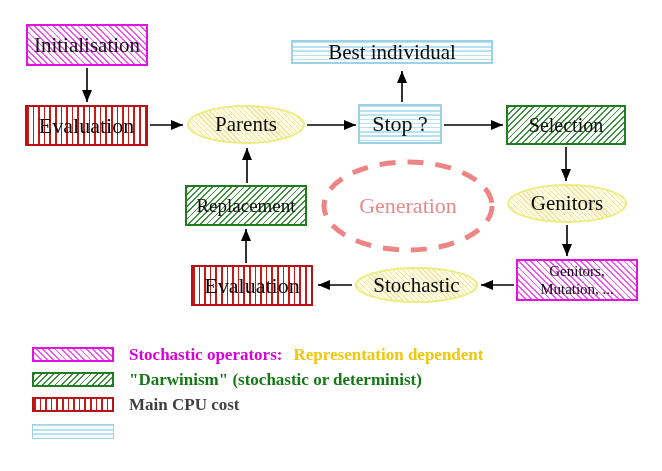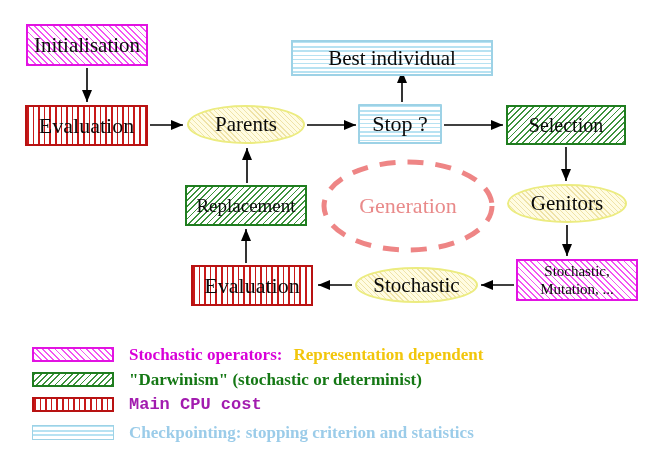--- a/index.html
+++ b/index.html
@@ -33,41 +33,41 @@
   .ellipse-yellow{
     border:2px solid #ecec80;border-radius:50%;
     background:repeating-linear-gradient(45deg,rgba(226,206,120,.55) 0 1px,rgba(255,252,222,0) 1px 3.6px),#fffce2;
   }
   .rounded{border-radius:1px;}
   
   #n-init       {left:26px;  top:24px;  width:122px; height:42px; font-size:21px;}
   #n-eval1      {left:25px;  top:105px; width:123px; height:41px; font-size:22px;}
   #n-parents    {left:187px; top:105px; width:118px; height:39px; font-size:21px;}
   #n-stop       {left:358px; top:104px; width:84px;  height:40px; font-size:22px;}
-  #n-best       {left:291px; top:40px;  width:202px; height:36px; font-size:21px;}
+  #n-best       {left:291px; top:40px;  width:202px; height:24px; font-size:21px;}
   #n-selection  {left:506px; top:105px; width:120px; height:40px; font-size:20px;}
   #n-genitors   {left:507px; top:184px; width:120px; height:39px; font-size:21px;}
   #n-crossover  {left:516px; top:259px; width:122px; height:42px; font-size:15px;
                  flex-direction:column;line-height:1.2;}
   #n-offspring  {left:355px; top:267px; width:123px; height:36px; font-size:21px;}
   #n-eval2      {left:191px; top:265px; width:122px; height:41px; font-size:22px;}
   #n-replace    {left:185px; top:185px; width:122px; height:41px; font-size:19px;}
   #generation-label{
     left:323px;top:162px;width:170px;height:88px;
     color:#e98a8a;font-size:22px;z-index:2;
   }
   
   .lrow{position:absolute;left:25px;display:flex;align-items:center;z-index:2;padding-left:7px;}
   .sw{width:82px;height:15px;box-sizing:border-box;flex:0 0 auto;}
   .sw.hatch-magenta,.sw.hatch-green,.sw.stripe-red{border-width:2px;}
   .sw.stripe-cyan{border-width:1.5px;}
   .ltext{margin-left:15px;font-size:17px;font-weight:bold;white-space:nowrap;line-height:1;}
   #lrow1{top:346px;} #lrow2{top:371px;} #lrow3{top:396px;} #lrow4{top:424px;}
   .c-magenta{color:#d800d8;} .c-gold{color:#f2c60c;margin-left:11px;}
-  .c-green{color:#157815;} .c-red{color:#a21caf;font-family:Liberation Mono, monospace;} .c-blue{color:#9bcce9;}
+  .c-green{color:#157815;} .c-red{color:#404040;} .c-blue{color:#9bcce9;}
 </style>
 </head>
 <body>
 
 <div id="canvas">
 
   <svg id="arrows" viewBox="0 0 662 471" xmlns="http://www.w3.org/2000/svg">
     <defs>
       <marker id="ah" markerWidth="13" markerHeight="10" refX="12" refY="5" orient="auto" markerUnits="userSpaceOnUse">
         <path d="M0,0 L12,5 L0,10 Z" fill="#000"></path>
@@ -90,21 +90,21 @@
   </svg>
 
   <div id="n-init" class="node hatch-magenta">Initialisation</div>
   <div id="n-eval1" class="node stripe-red">Evaluation</div>
   <div id="n-parents" class="node ellipse-yellow">Parents</div>
   <div id="n-best" class="node stripe-cyan">Best individual</div>
   <div id="n-stop" class="node stripe-cyan rounded">Stop ?</div>
   <div id="n-selection" class="node hatch-green">Selection</div>
   <div id="n-genitors" class="node ellipse-yellow">Genitors</div>
   <div id="n-crossover" class="node hatch-magenta">
-    <span>Stochastic,</span>
+    <span>Genitors,</span>
     <span>Mutation, ...</span>
   </div>
   <div id="n-offspring" class="node ellipse-yellow">Stochastic</div>
   <div id="n-eval2" class="node stripe-red">Evaluation</div>
   <div id="n-replace" class="node hatch-green">Replacement</div>
   <div id="generation-label" class="node">Generation</div>
 
   <div id="lrow1" class="lrow">
     <span class="sw hatch-magenta"></span>
     <span class="ltext">
@@ -114,16 +114,15 @@
   <div id="lrow2" class="lrow">
     <span class="sw hatch-green"></span>
     <span class="ltext c-green">"Darwinism" (stochastic or determinist)</span>
   </div>
   <div id="lrow3" class="lrow">
     <span class="sw stripe-red"></span>
     <span class="ltext c-red">Main CPU cost</span>
   </div>
   <div id="lrow4" class="lrow">
     <span class="sw stripe-cyan"></span>
-    <span class="ltext c-blue">Checkpointing: stopping criterion and statistics</span>
   </div>
 
 </div>
 
 </body></html>

